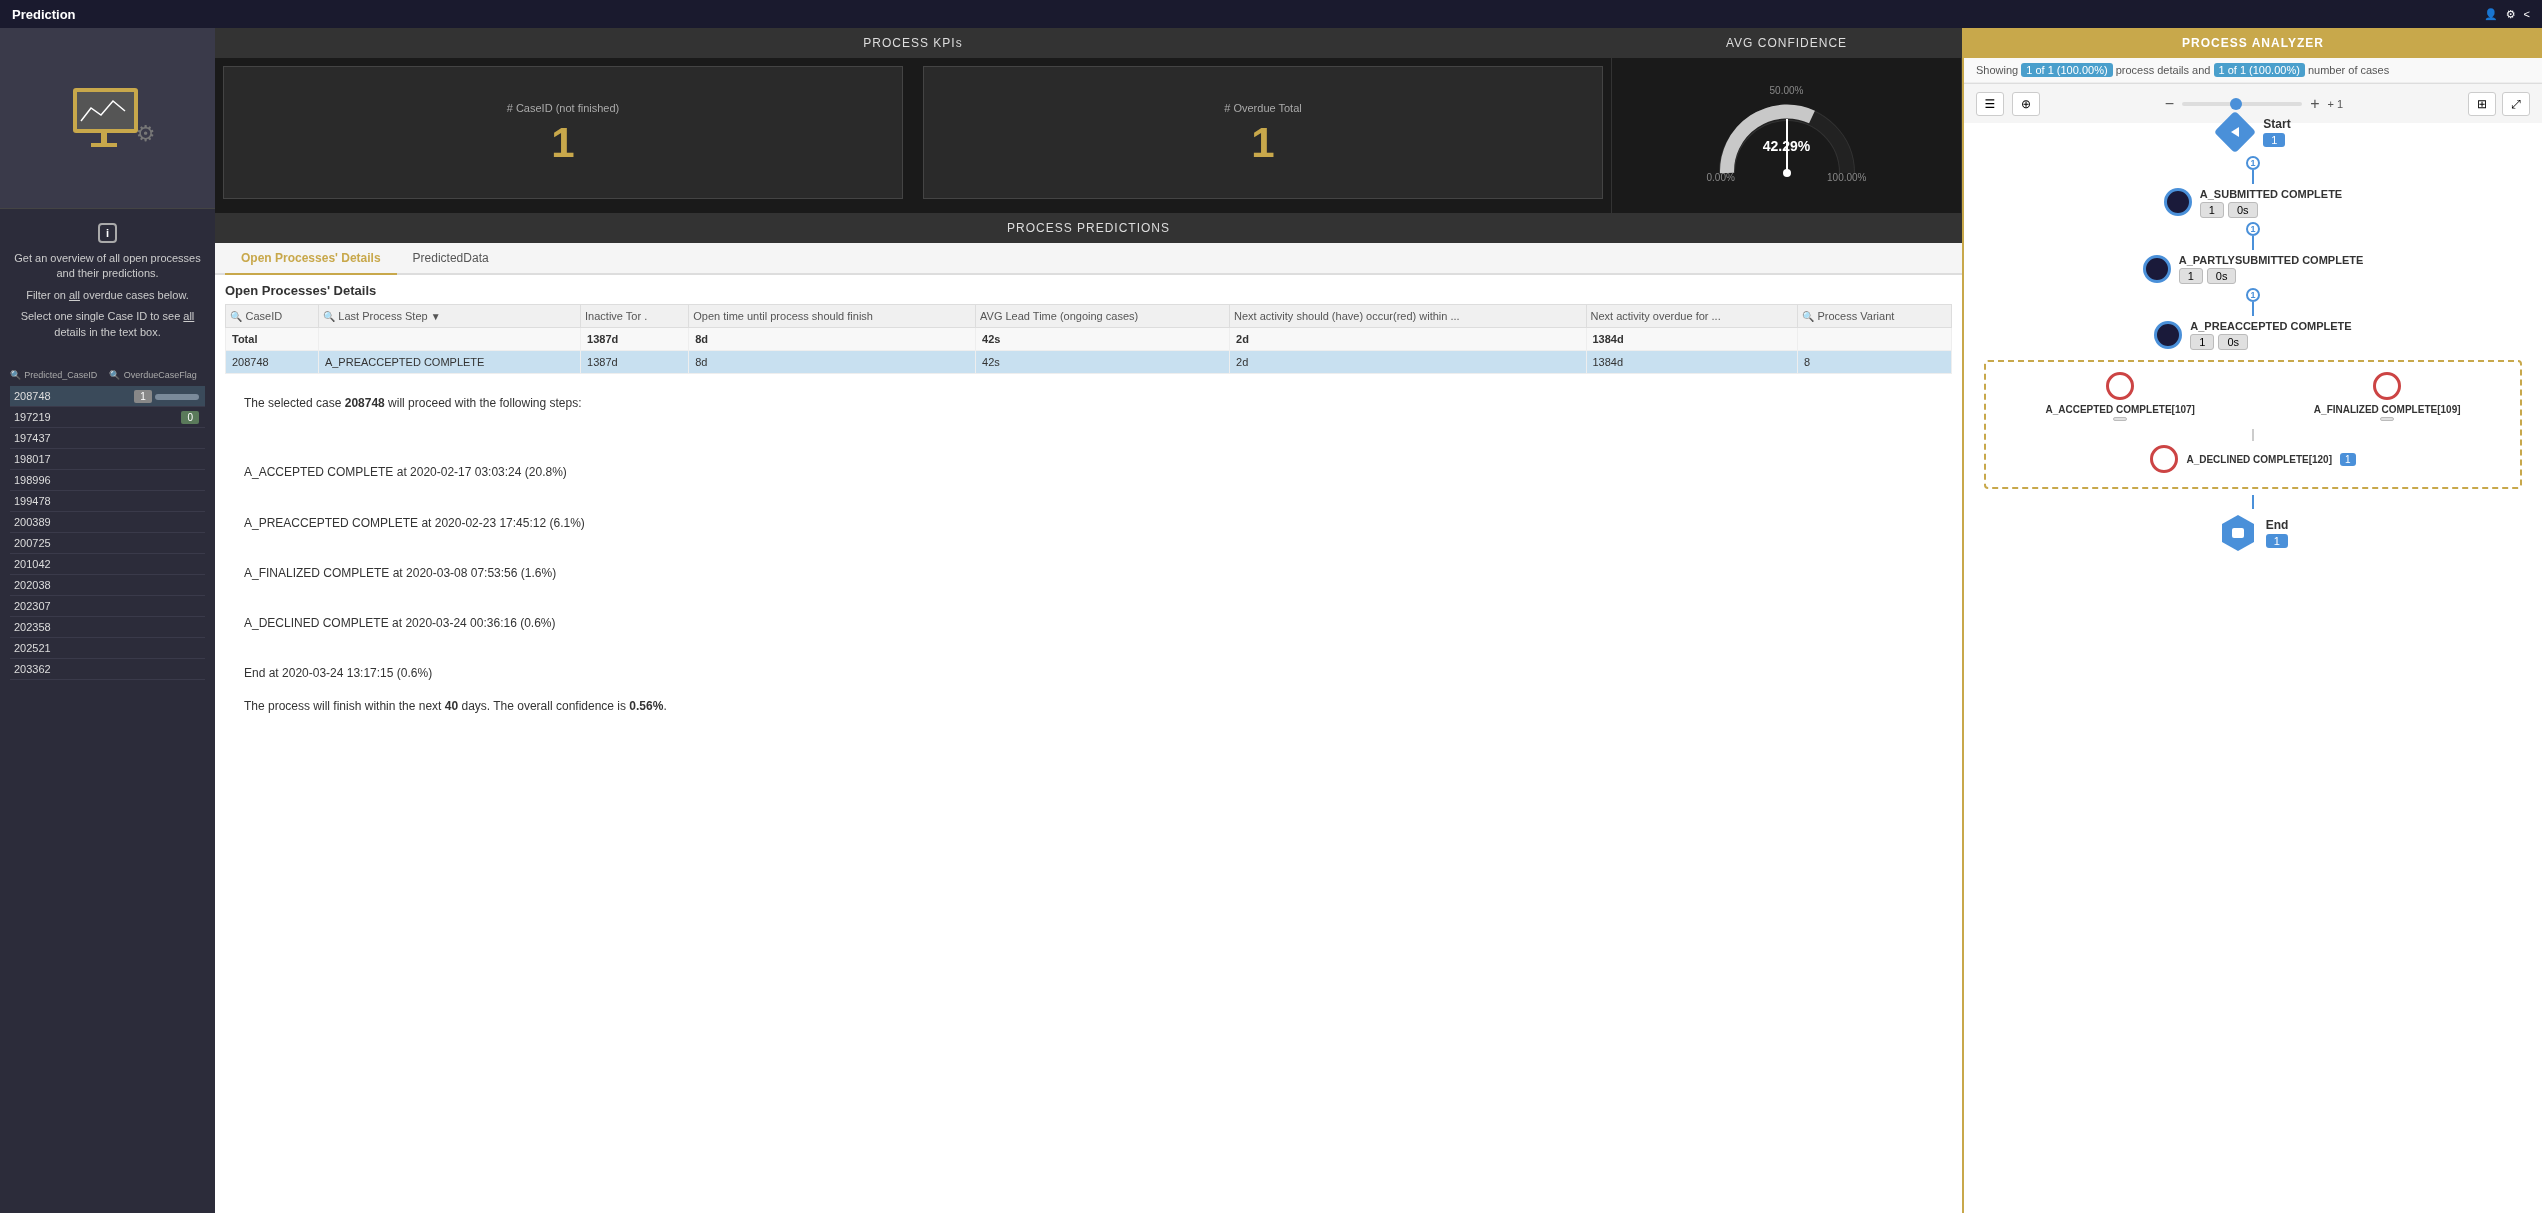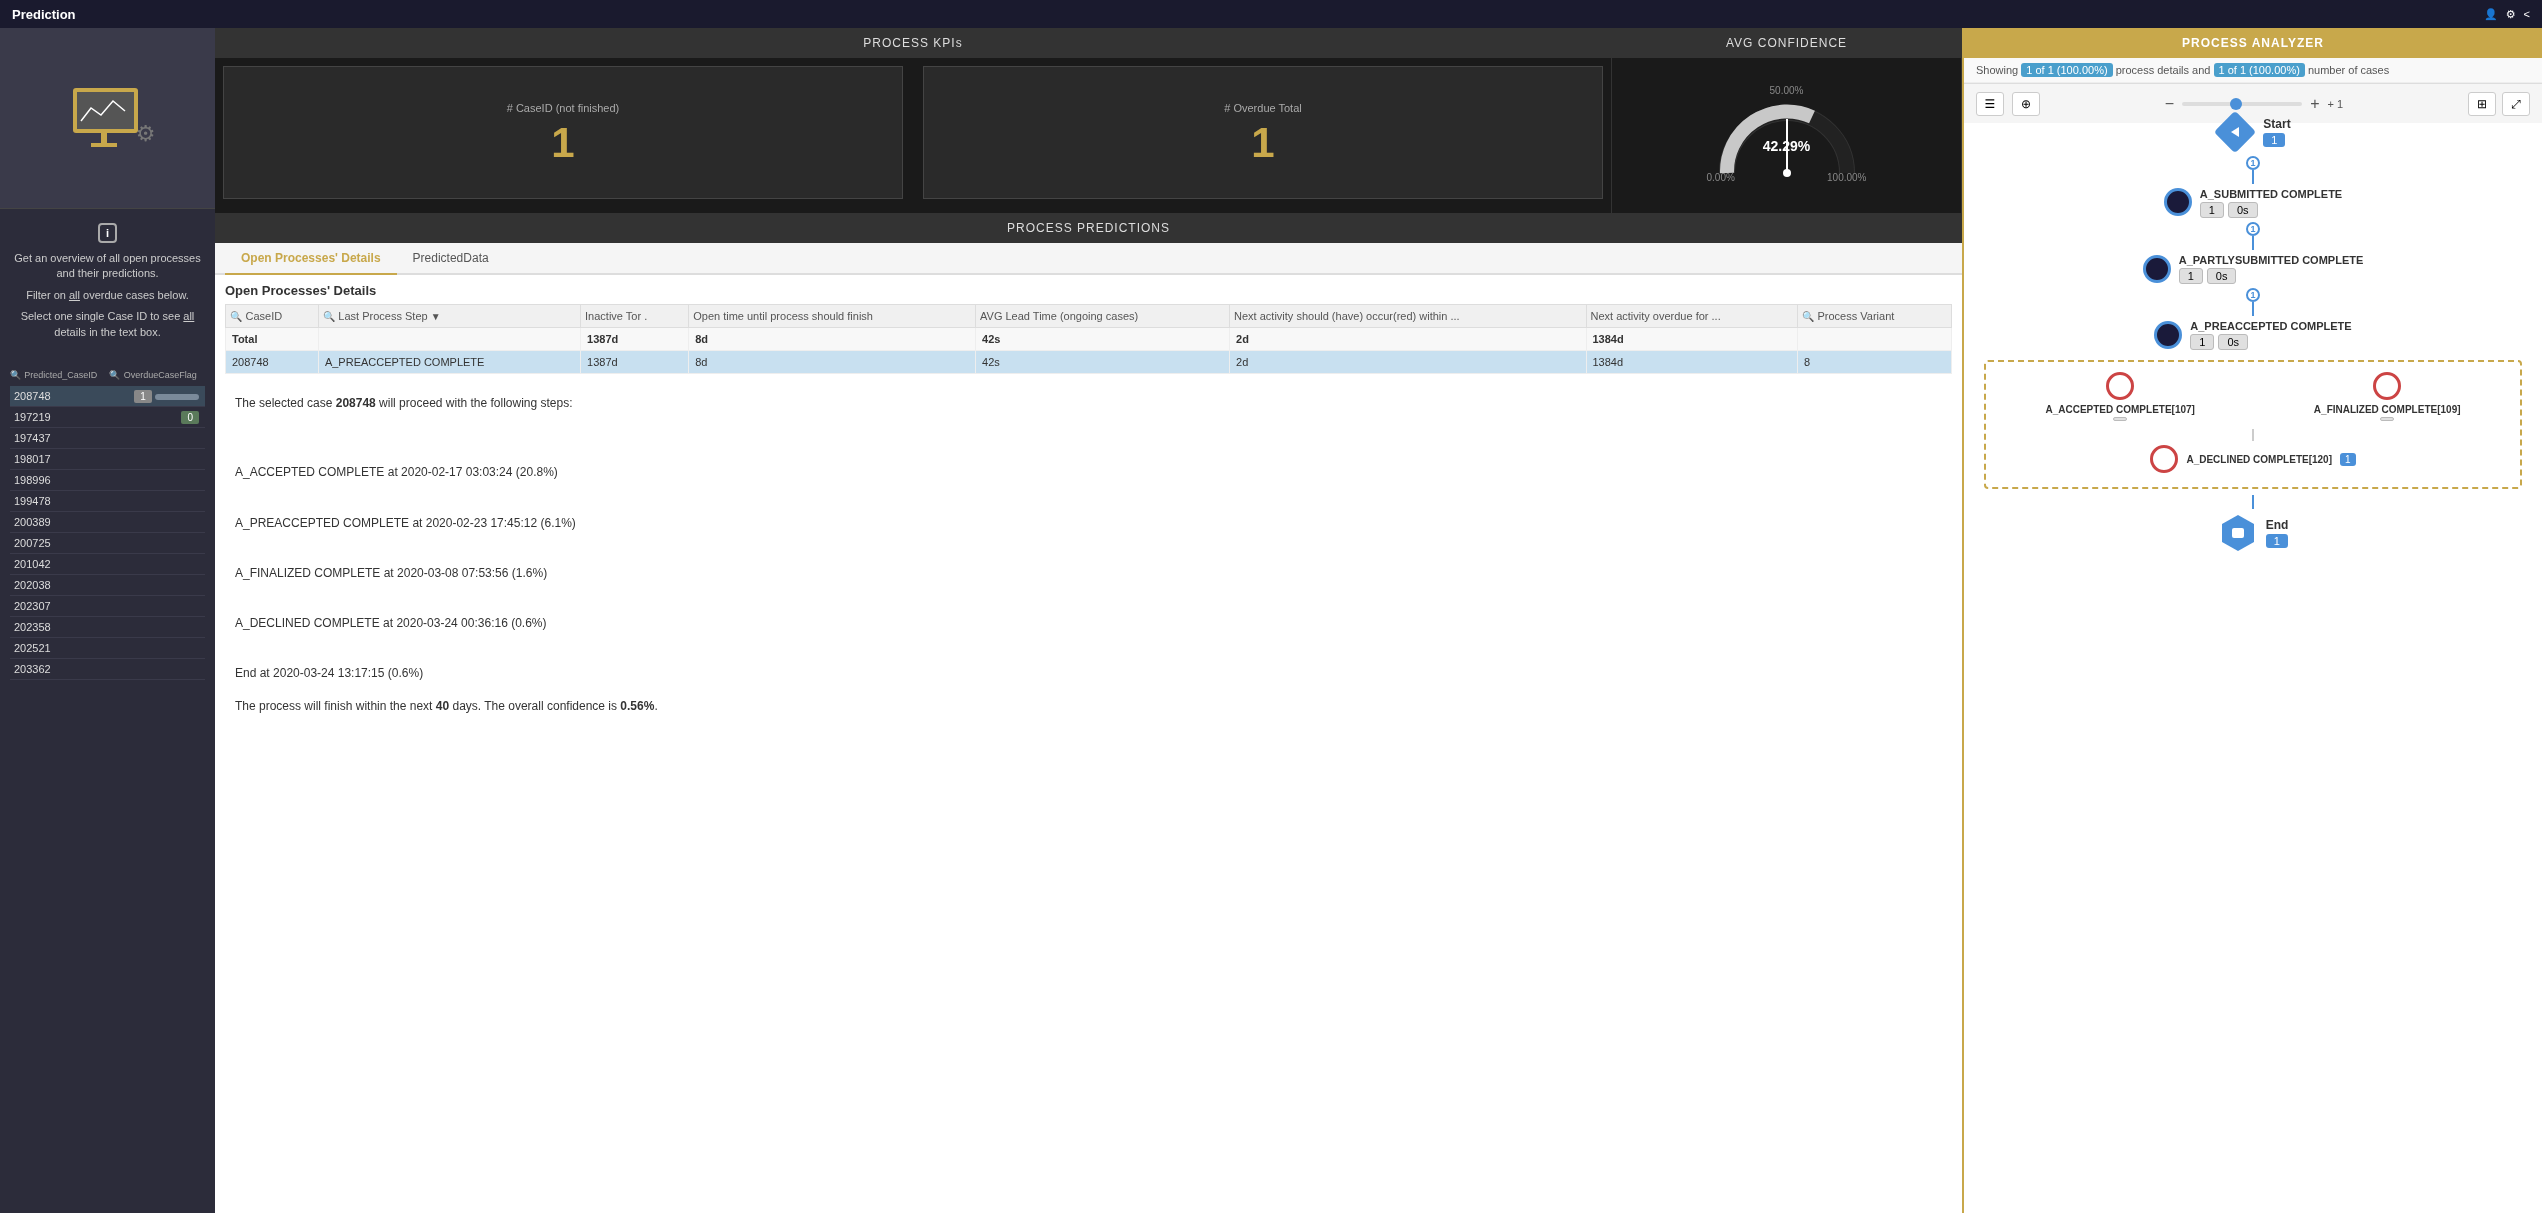--- a/index.html
+++ b/index.html
@@ -263,21 +263,21 @@
     .data-table td {
       border: 1px solid #eee;
       padding: 5px 6px;
       color: #333;
     }
     .data-table tr.total-row { background: #f8f8f8; font-weight: bold; }
     .data-table tr.selected-row { background: #c8e0f0; }
     .search-icon-small { font-size: 10px; color: #888; margin-right: 3px; }
 
     .prediction-text-section {
-      padding: 12px 20px;
+      padding: 12px 29px;
       color: #333;
       font-size: 12px;
       line-height: 1.6;
       overflow-y: auto;
     }
     .prediction-text-section .case-ref { font-weight: bold; }
     .prediction-step { margin-bottom: 4px; margin-top: 31px; }
     .prediction-summary { margin-top: 14px; }
     .bold { font-weight: bold; }
 

